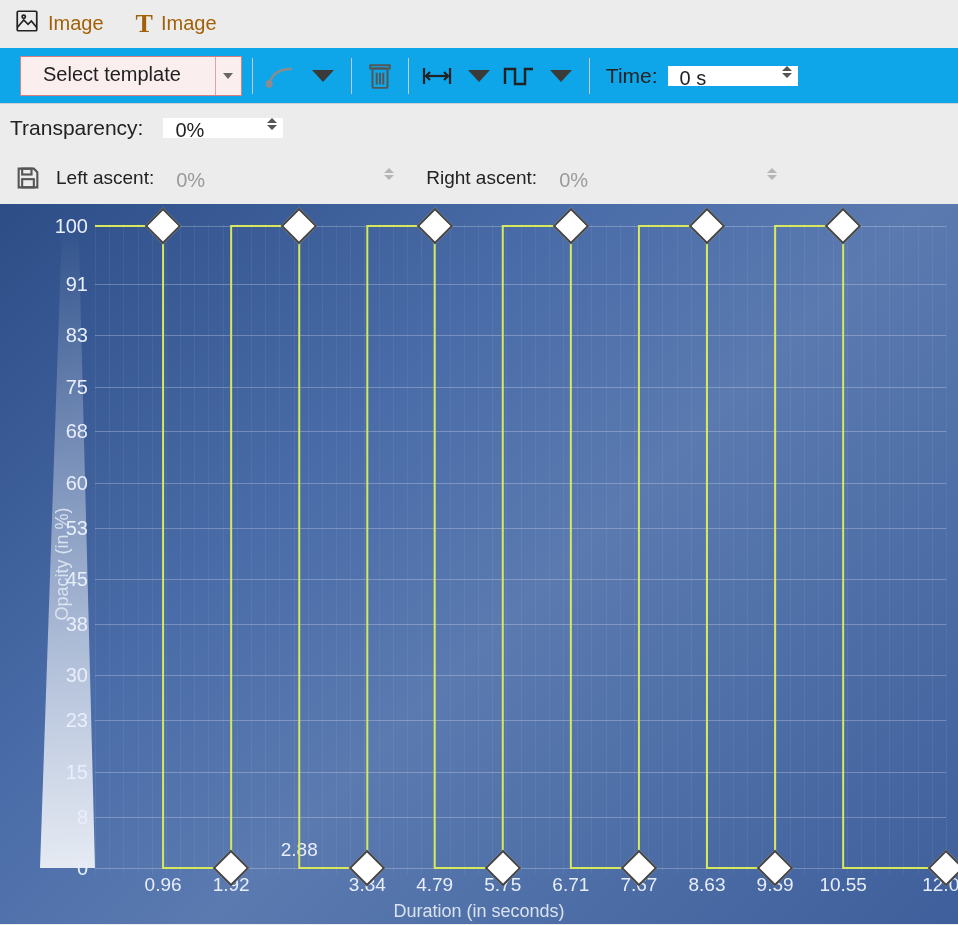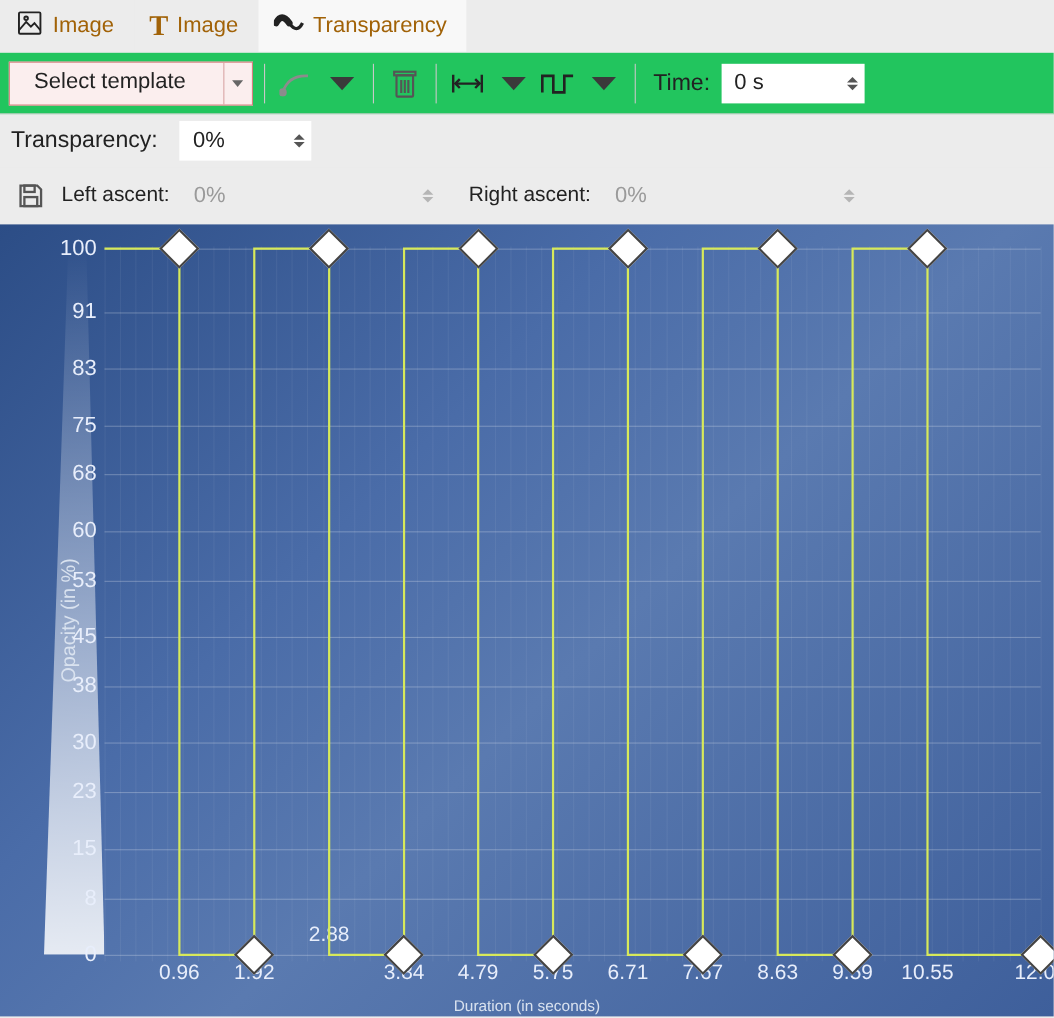--- a/index.html
+++ b/index.html
@@ -34,24 +34,24 @@
   }
   .tab .lbl { font-size: 20px; }
   .tab.active {
     background: #f8f8f8;
   }
 
   
   .toolbar {
     display: flex;
     align-items: center;
-    padding: 6px 8px;
+    padding: 6px 20px;
     gap: 4px;
     border-bottom: 1px solid #cfcfcf;
-    background: #22c55e;
+    background: #0ea5e9;
     height:56px;
   }
 
   .template-select {
     display: flex;
     align-items: stretch;
     border: 1px solid #d67f7f;
     background: #fbeeee;
     height: 40px;
   }
@@ -95,23 +95,23 @@
   .tool-group {
     display: flex;
     align-items: center;
     gap: 6px;
   }
 
   .time-label { font-size: 21px; padding: 0 6px 0 6px; }
 
   .spin-field {
     display: flex;
-    align-items: center;
+    align-items: flex-start;
     background: #fff;
-    height: 36px;
+    height: 20px;
     padding: 0 6px 0 10px;
   }
   .spin-field input {
     border: none;
     outline: none;
     font-size: 20px;
     width: 100%;
     background: transparent;
     color: #222;
   }
@@ -169,21 +169,21 @@
     transform-origin: center;
     color: #d9e2ef;
     font-size: 18px;
     white-space:nowrap;
   }
   .xlabel-main {
     position: absolute;
     bottom: 2px; left: 0; right: 0;
     text-align: center;
     color: #d9e2ef;
-    font-size: 14px;
+    font-size: 18px;
   }
   .y-tick {
     position: absolute;
     right: 870px;
     color: #e8eefb;
     font-size: 20px;
     transform: translateY(-50%);
     text-align: right;
     width:50px;
   }
@@ -225,29 +225,20 @@
         <rect x="3" y="3" width="18" height="18" rx="1"></rect>
         <polyline points="3,18 9,11 13,15 16,12 21,18"></polyline>
         <circle cx="9" cy="8" r="1.5"></circle>
       </svg>
     </span>
     <span class="lbl">Image</span>
   </div>
   <div class="tab">
     <span style="font-family:'Times New Roman',serif;font-weight:bold;font-size:26px;">T</span>
     <span class="lbl">Image</span>
-  </div>
-  <div class="tab active">
-    <span>
-      <svg width="28" height="26" viewBox="0 0 28 24" fill="none">
-        <path d="M2 12 Q7 2 14 12 T26 12" stroke="#222" stroke-width="3" fill="none"></path>
-        <path d="M2 12 Q7 2 14 12" stroke="#222" stroke-width="6" fill="none" stroke-linecap="round"></path>
-      </svg>
-    </span>
-    <span class="lbl">Transparency</span>
   </div>
 </div>
 
 <div class="toolbar">
   <div class="template-select">
     <div class="txt">Select template</div>
     <div class="dd">
         <span class="tri-down"></span>
       </div>
   </div>

